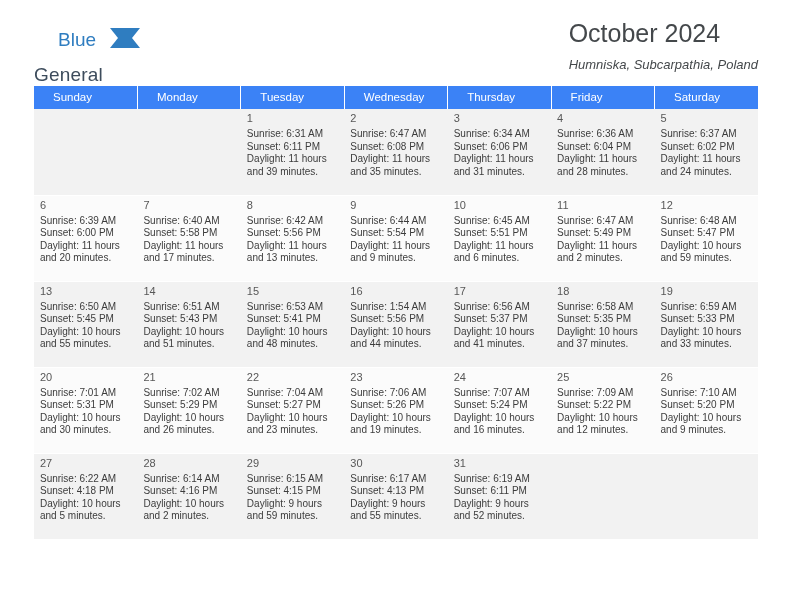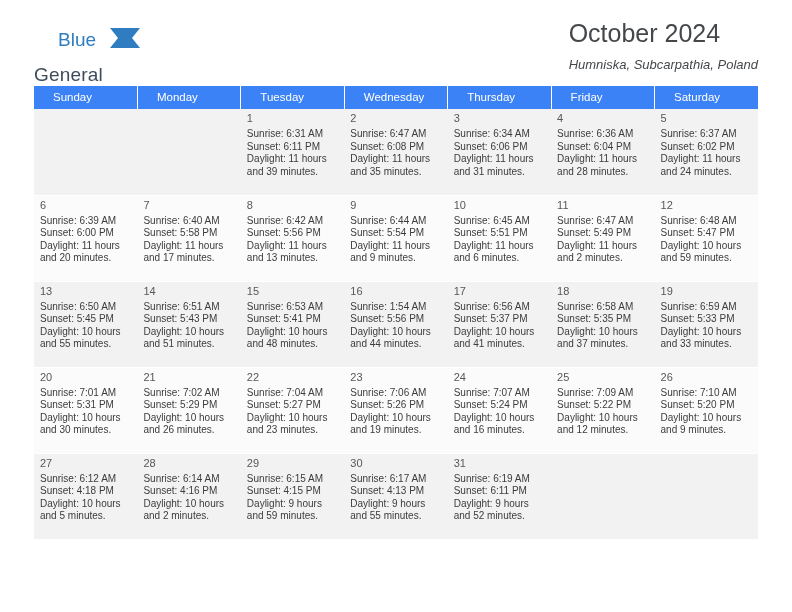--- a/index.html
+++ b/index.html
@@ -377,21 +377,21 @@
               <span>Sunset: 5:20 PM</span>
               <span>Daylight: 10 hours</span>
               <span>and 9 minutes.</span>
             </span>
           </td>
         </tr>
         <tr class="band-a">
           <td>
             <span class="daynum">27</span>
             <span class="info">
-              <span>Sunrise: 6:12 AM</span>
+              <span>Sunrise: 6:22 AM</span>
               <span>Sunset: 4:18 PM</span>
               <span>Daylight: 10 hours</span>
               <span>and 5 minutes.</span>
             </span>
           </td>
           <td>
             <span class="daynum">28</span>
             <span class="info">
               <span>Sunrise: 6:14 AM</span>
               <span>Sunset: 4:16 PM</span>

